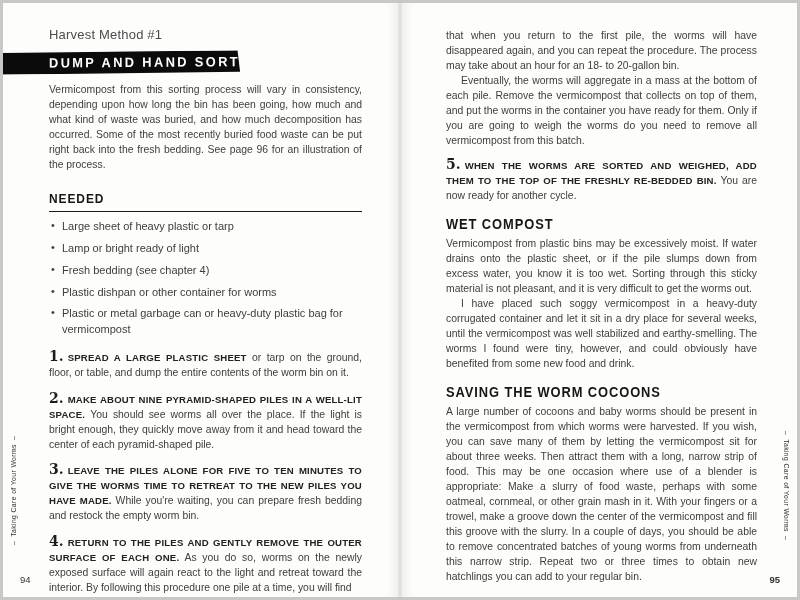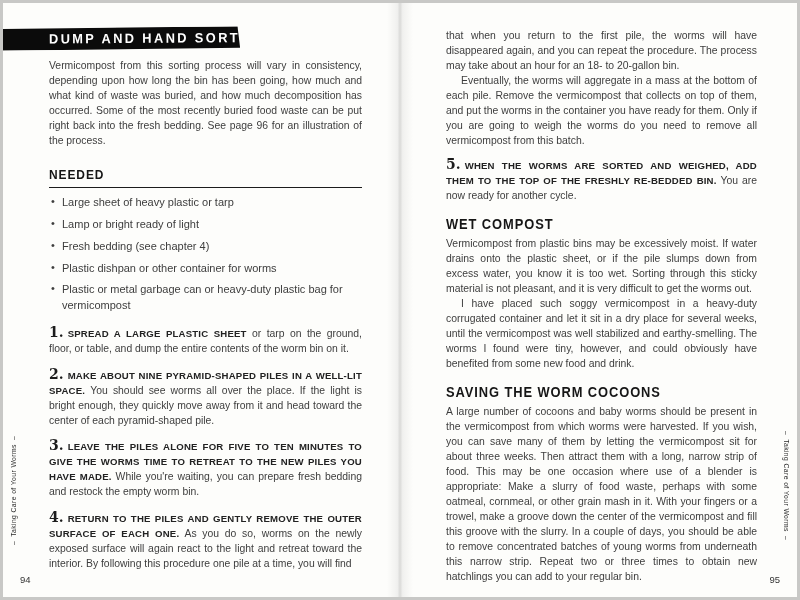--- a/index.html
+++ b/index.html
@@ -64,39 +64,40 @@
 
   p.step { margin:0 0 9.5px 0; }
   .step-num {
     font-family:"DejaVu Serif", serif; font-weight:bold; font-size:14px;
     color:#1c1c1c; margin-right:4px; line-height:1;
   }
   .step-lead { font-weight:bold; font-size:9.6px; letter-spacing:0.2px; color:#222; }
 
   .pn { position:absolute; bottom:12px; font-size:9.5px; color:#333; }
   .pn-left { left:17px; }
-  .pn-right { right:17px; }
+  .pn-right { right:17px;font-weight:bold; }
 
   .side-label {
     position:absolute; font-size:6.8px; letter-spacing:0.4px; color:#2a2a2a;
     writing-mode:vertical-rl; white-space:nowrap;
   }
   .side-label::before, .side-label::after { content:"\2013"; color:#2a2a2a; }
   .side-label::before { margin-bottom:4px; }
   .side-label::after { margin-top:4px; }
   .side-left { left:7px; bottom:52px; transform:rotate(180deg); }
   .side-right { right:7px; top:428px; }
 </style>
 </head>
 <body>
 
 <div class="spread">
 
   <div class="page">
     <div class="content-l">
+      <p class="kicker">Harvest Method #1</p>
 
       <div class="banner">
         <span class="banner-title">DUMP AND HAND SORT</span>
       </div>
 
       <p class="body-p mb">Vermicompost from this sorting process will vary in consistency, depending upon how long the bin has been going, how much and what kind of waste was buried, and how much decomposition has occurred. Some of the most recently buried food waste can be put right back into the fresh bedding. See page 96 for an illustration of the process.</p>
 
       <div class="needed-head">
         <span class="h-cond">NEEDED</span>
       </div>

